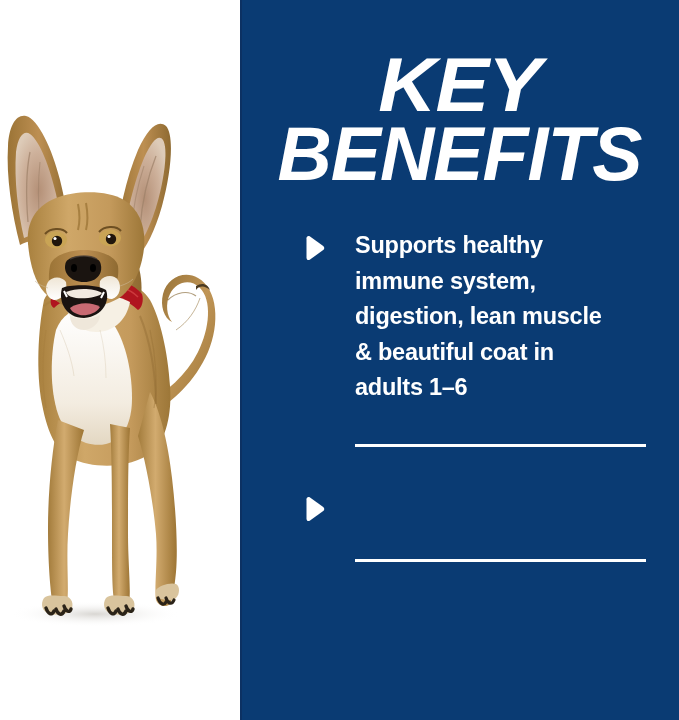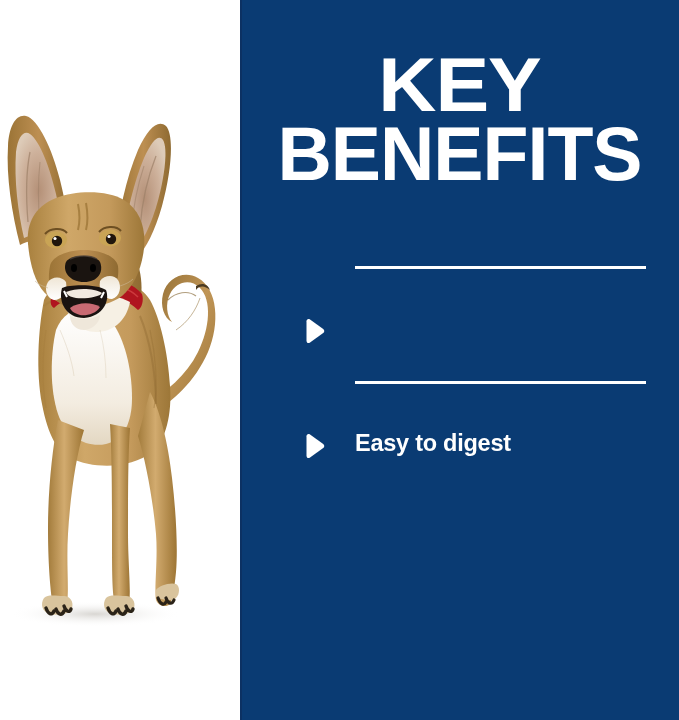--- a/index.html
+++ b/index.html
@@ -61,20 +61,21 @@
   }
 
   
   .heading {
     position: absolute;
     left: 0;
     top: 52px;
     width: 439px;
     text-align: center;
     color: #ffffff;
+    font-style: italic;
   }
   .heading-line {
     display: block;
     font-family: "Liberation Sans Narrow", "Liberation Sans", sans-serif;
     font-weight: bold;
     color: #ffffff;
     letter-spacing: -1px;
     line-height: 0.88;
     white-space: nowrap;
   }
@@ -308,42 +309,46 @@
   <div class="benefits-panel">
     <div class="panel-edge"></div>
 
     <div class="heading">
       <span class="heading-line l1">KEY</span>
       <span class="heading-line l2">BENEFITS</span>
     </div>
 
     <div class="benefit-list">
 
+      <div class="benefit-item">
+        <span class="bullet-marker">
+          <svg viewBox="0 0 24 26" xmlns="http://www.w3.org/2000/svg">
+            <path d="M4.5 3.2 C4.5 1.3 6.2 0.3 7.7 1.3 L21.2 10.9 C22.6 11.9 22.6 14.1 21.2 15.1 L7.7 24.7 C6.2 25.7 4.5 24.7 4.5 22.8 Z" fill="#ffffff"></path>
+          </svg>
+        </span>
+        <span class="benefit-text">Supports healthy
+immune system,
+digestion, lean muscle
+&amp; beautiful coat in
+adults 1–6</span>
+      </div>
 
       <div class="sp-after-1"></div>
       <div class="divider"></div>
       <div class="sp-before-2"></div>
 
       <div class="benefit-item">
         <span class="bullet-marker">
           <svg viewBox="0 0 24 26" xmlns="http://www.w3.org/2000/svg">
             <path d="M4.5 3.2 C4.5 1.3 6.2 0.3 7.7 1.3 L21.2 10.9 C22.6 11.9 22.6 14.1 21.2 15.1 L7.7 24.7 C6.2 25.7 4.5 24.7 4.5 22.8 Z" fill="#ffffff"></path>
           </svg>
         </span>
       </div>
 
       <div class="sp-after-2"></div>
       <div class="divider"></div>
       <div class="sp-before-3"></div>
 
-      <div class="benefit-item">
-        <span class="bullet-marker">
-          <svg viewBox="0 0 24 26" xmlns="http://www.w3.org/2000/svg">
-            <path d="M4.5 3.2 C4.5 1.3 6.2 0.3 7.7 1.3 L21.2 10.9 C22.6 11.9 22.6 14.1 21.2 15.1 L7.7 24.7 C6.2 25.7 4.5 24.7 4.5 22.8 Z" fill="#ffffff"></path>
-          </svg>
-        </span>
-        <span class="benefit-text">Easy to digest</span>
-      </div>
 
     </div>
   </div>
 
 </div>
 
 </body></html>

